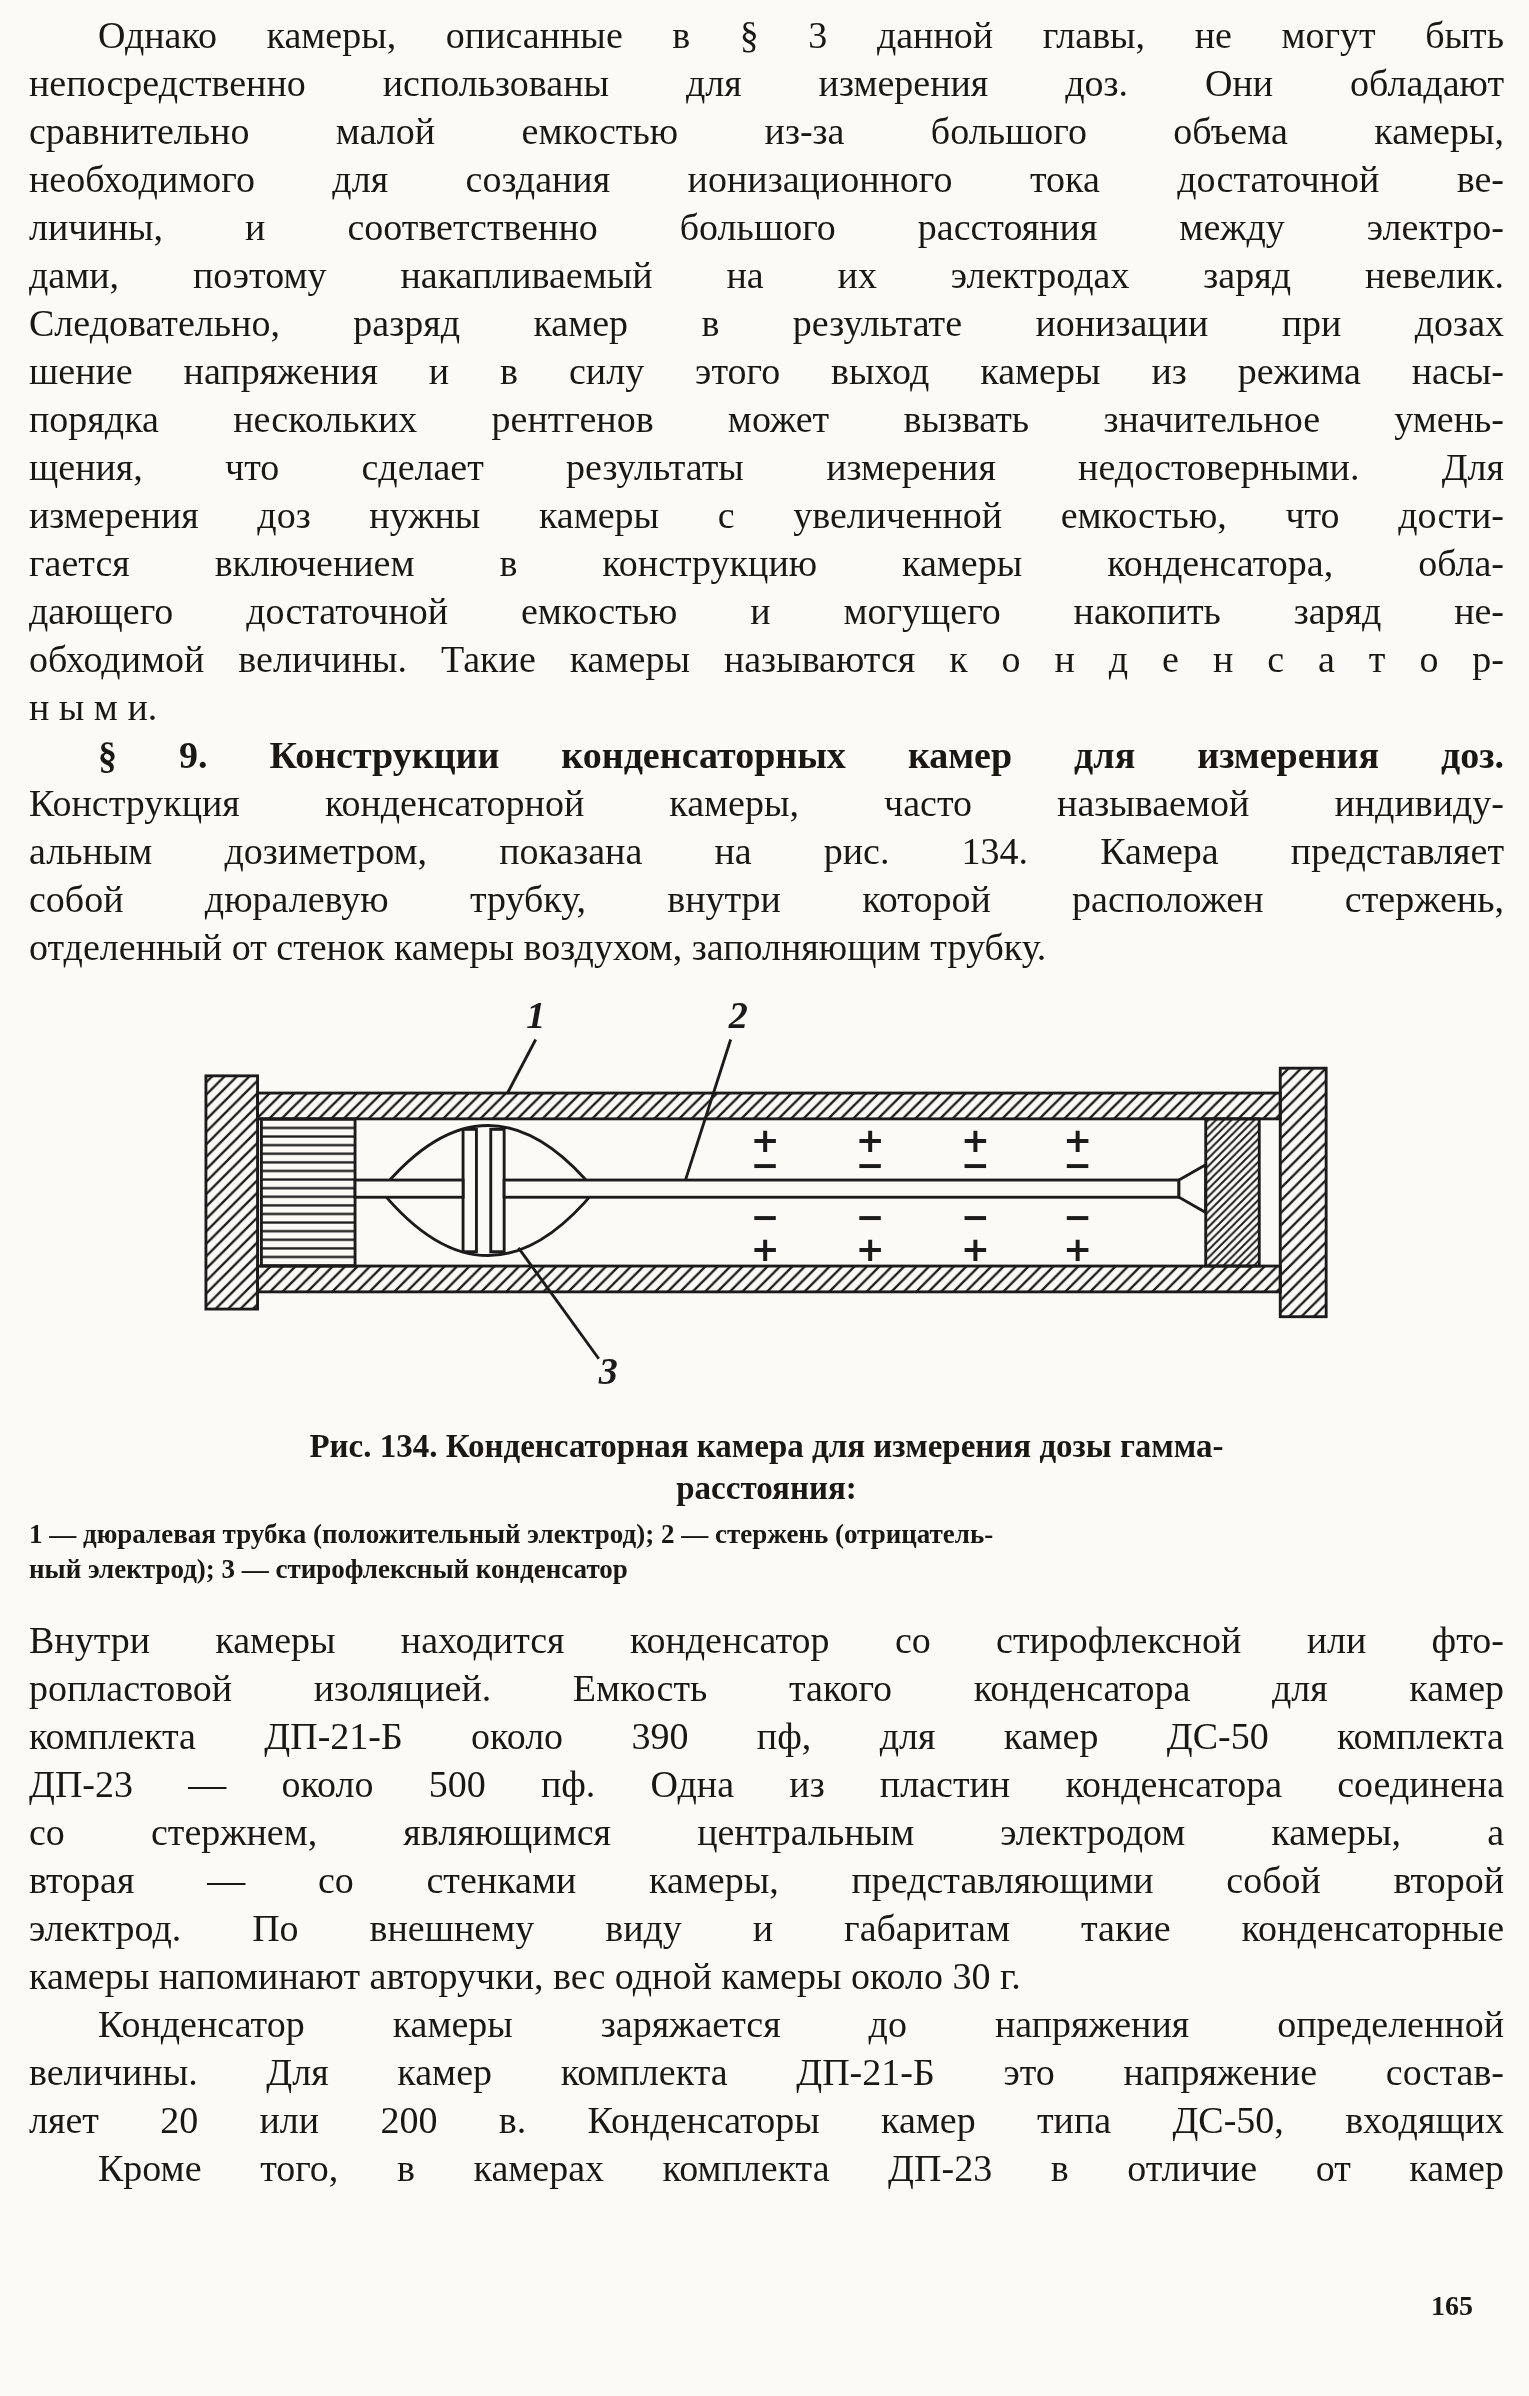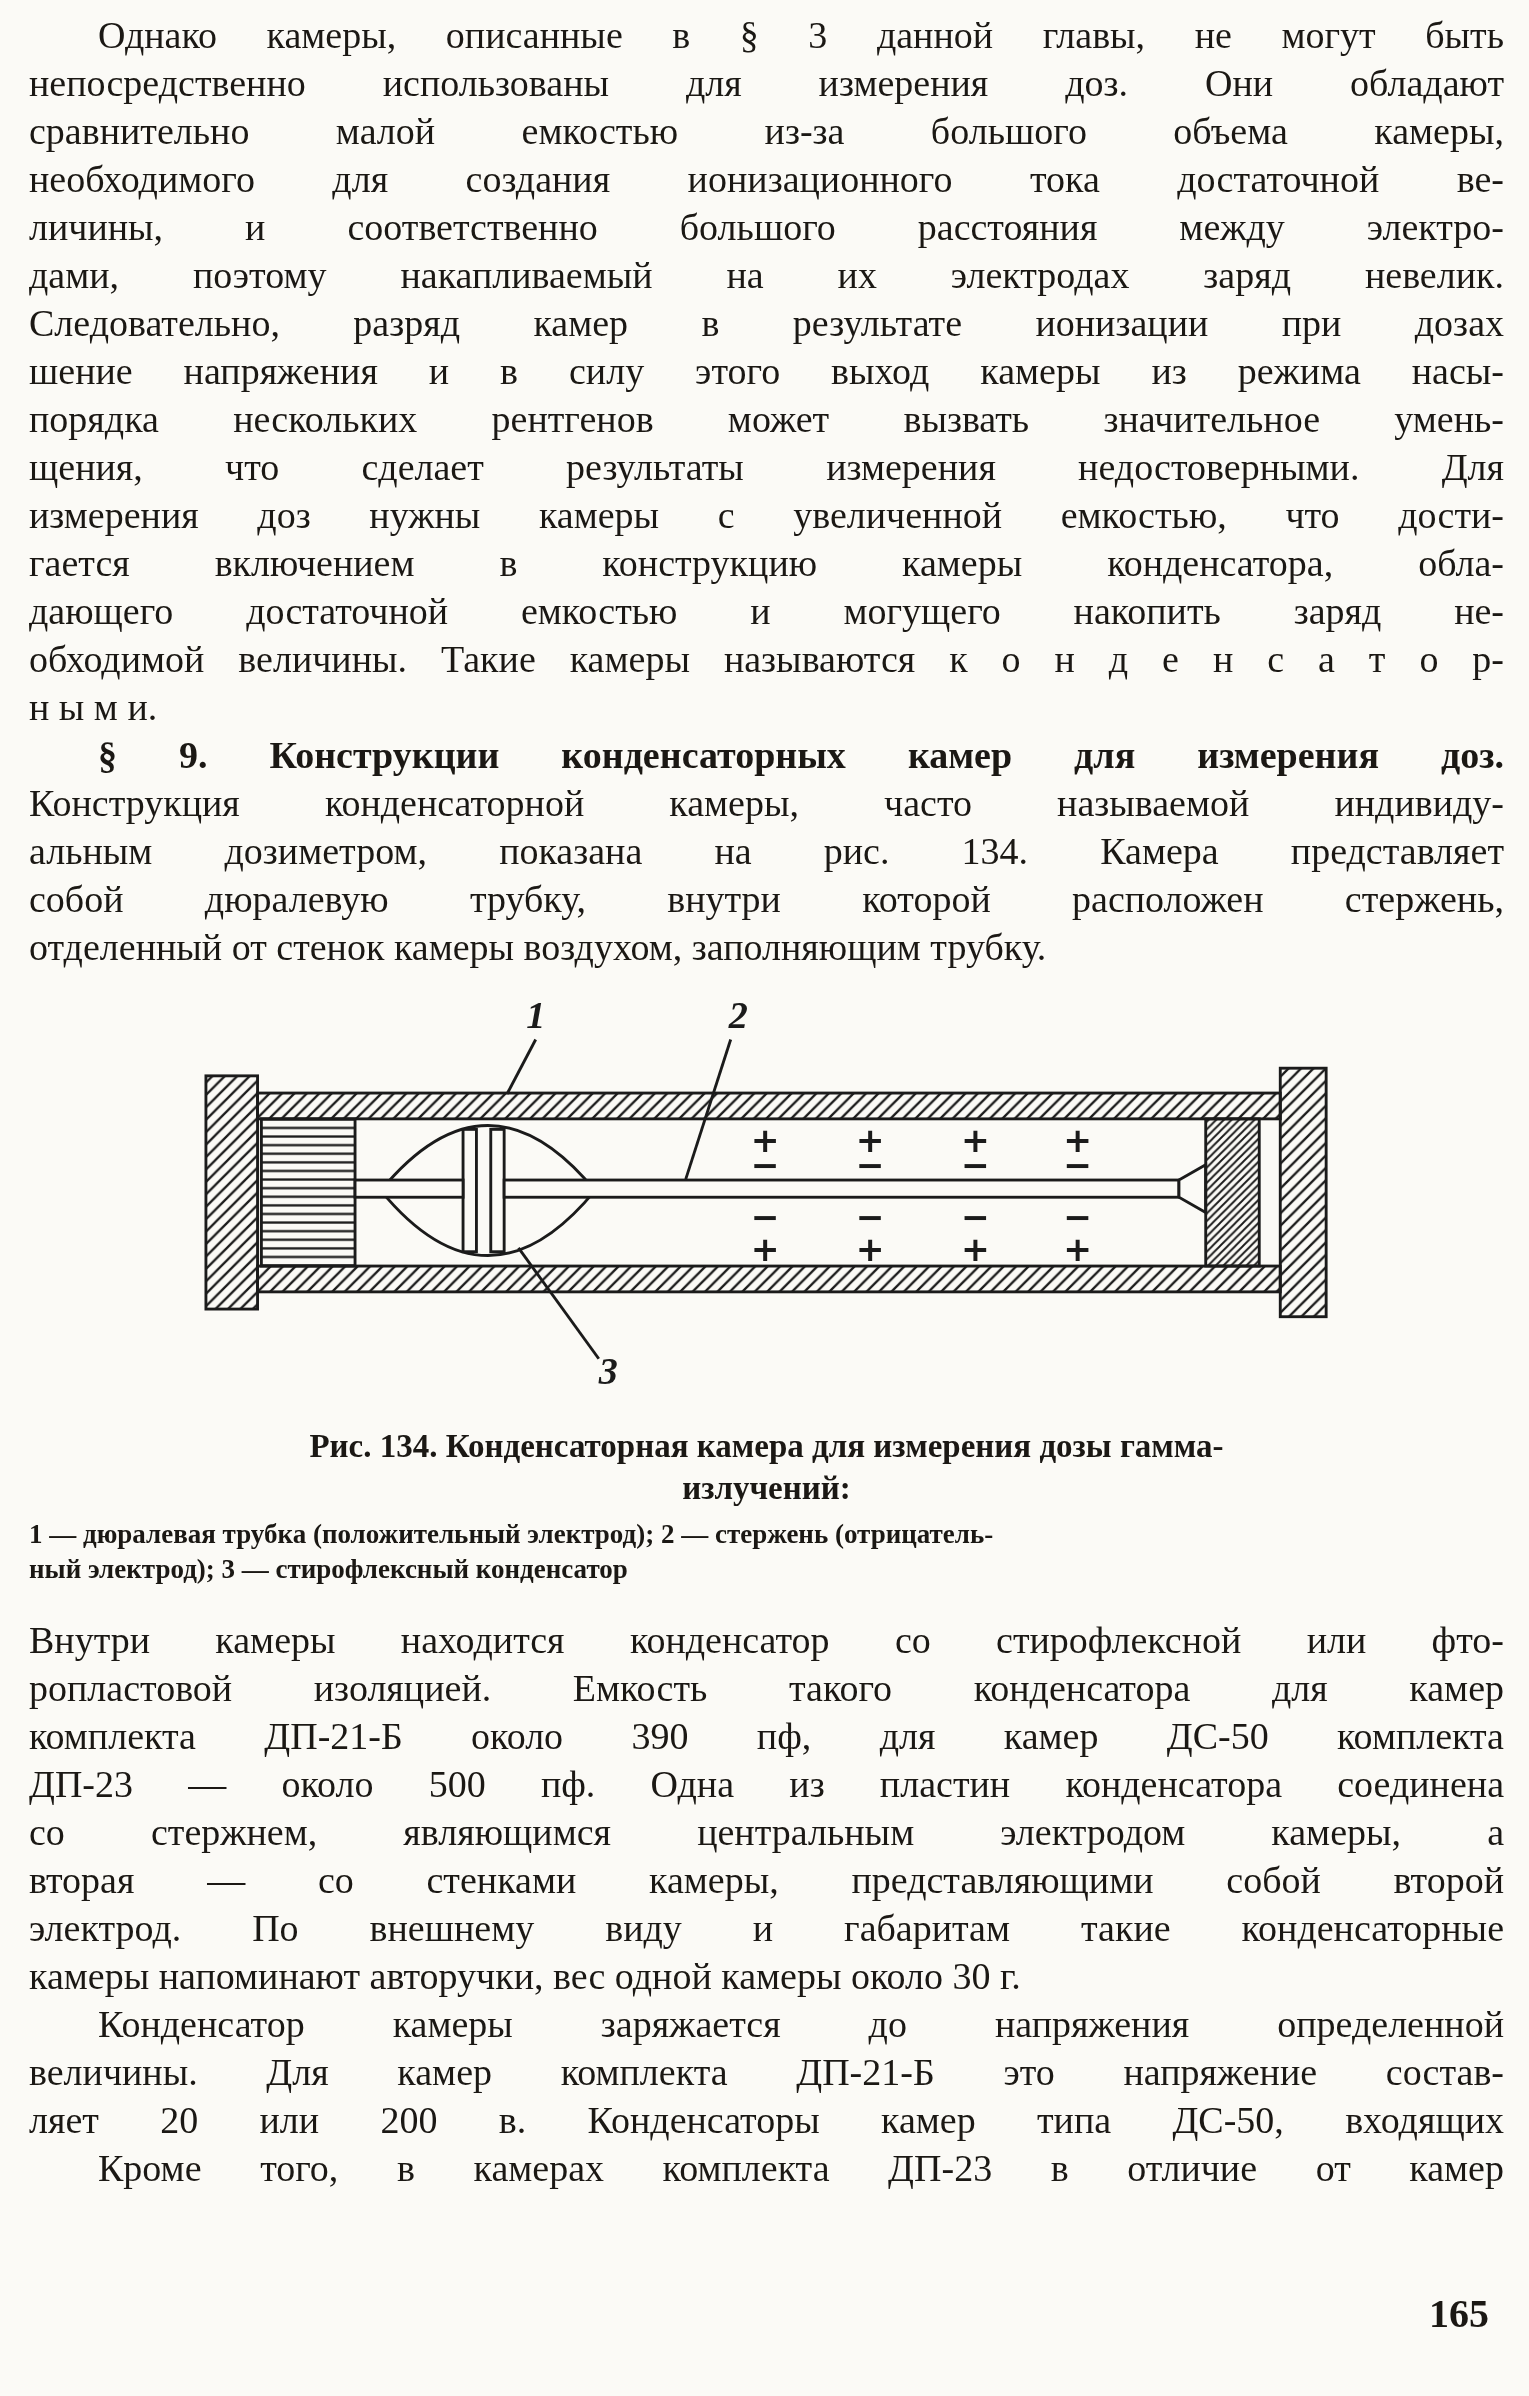--- a/index.html
+++ b/index.html
@@ -45,22 +45,22 @@
   .cap-title {
     margin-top: 28px; text-align: center;
     font-weight: 700; font-size: 33px; line-height: 42px;
   }
   .cap-legend {
     margin-top: 7.6px; text-align: left;
     font-weight: 700; font-size: 27px; line-height: 35px;
   }
   .bottom-text { margin-top: 29px; }
   .page-number {
-    position: absolute; right: 40px; top: 2290px;
-    font-size: 40px; font-weight: 700;
+    position: absolute; right: 56px; top: 2290px;
+    font-size: 28px; font-weight: 700;
   }
 </style>
 </head>
 <body>
 
 <div class="page">
 
   <div id="top-text">
       <div class="para">
         <div class="line indent">Однако камеры, описанные в § 3 данной главы, не могут быть</div>
@@ -140,21 +140,21 @@
         <text x="915" y="254" class="charge-sign">−</text>
         <text x="588" y="288" class="charge-sign">+</text>
         <text x="698" y="288" class="charge-sign">+</text>
         <text x="808" y="288" class="charge-sign">+</text>
         <text x="915" y="288" class="charge-sign">+</text>
       </svg>
   </div>
 
   <div class="cap-title">
     <div>Рис. 134. Конденсаторная камера для измерения дозы гамма-</div>
-    <div>излучений:</div>
+    <div>расстояния:</div>
   </div>
   <div class="cap-legend">
     <div>1 — дюралевая трубка (положительный электрод); 2 — стержень (отрицатель-</div>
     <div>ный электрод); 3 — стирофлексный конденсатор</div>
   </div>
 
   <div id="bottom-text" class="bottom-text">
       <div class="para">
         <div class="line">Внутри камеры находится конденсатор со стирофлексной или фто-</div>
         <div class="line">ропластовой изоляцией. Емкость такого конденсатора для камер</div>

